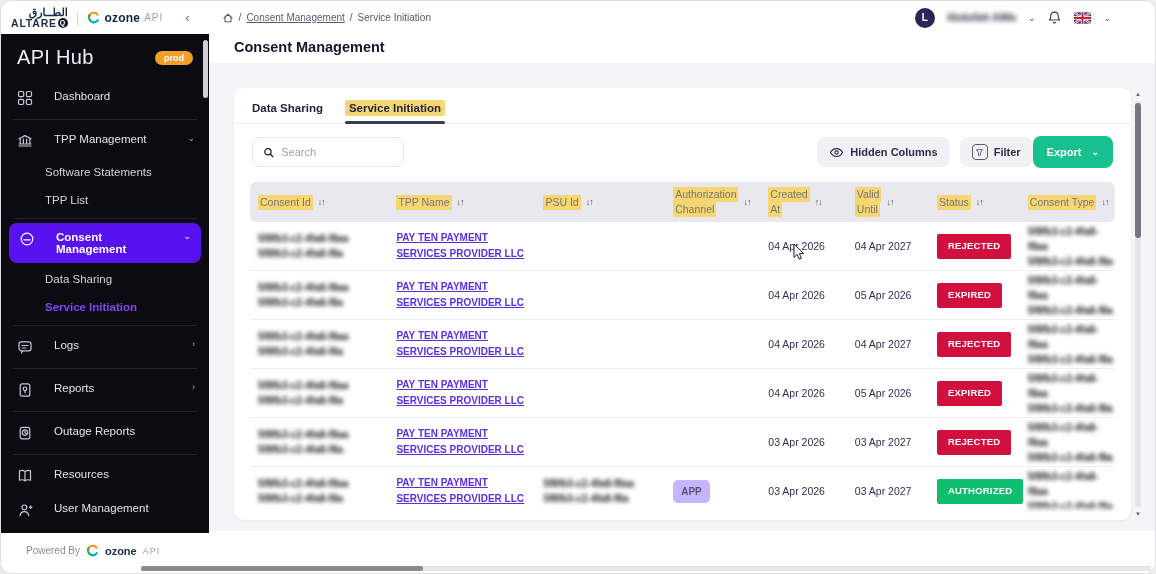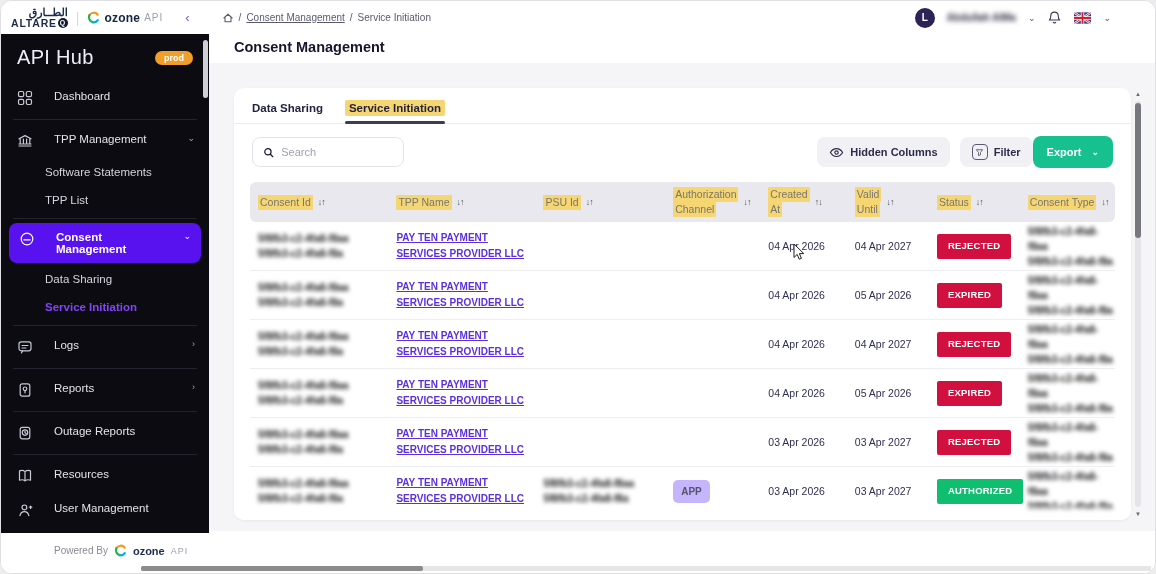--- a/index.html
+++ b/index.html
@@ -86,21 +86,21 @@
 
   
   #vscroll { position:absolute; right:13px; top:57px; width:8px; height:426px; z-index:6; }
   #vscroll .arrow { position:absolute; left:0; width:8px; font-size:6px; color:#666; text-align:center; }
   #vscroll .track { position:absolute; left:1px; top:10px; bottom:10px; width:6px; background:#e4e4e9; border-radius:3px; }
   #vscroll .thumb { position:absolute; left:1px; top:12px; width:6px; height:135px; background:#77777f; border-radius:3px; cursor:grab; }
 
   
   #footer { position:absolute; left:0; bottom:0; width:100%; height:42px; background:#fff; }
   #footer .inner { display:flex; align-items:center; gap:6px; padding:13px 0 0 25px; }
-  #footer .pb { font-size:10px; color:#8a8a96;margin-left:28px; }
+  #footer .pb { font-size:10px; color:#8a8a96; }
   #footer .oz { font-size:11px; font-weight:bold; color:#1b2b4a; }
   #footer .oz-api { font-size:9px; color:#9aa0ae; letter-spacing:1px; }
 
   
   #hscroll-track { position:absolute; left:140px; right:4px; bottom:2px; height:5px; background:#e6e6e6; }
   #hscroll-thumb { position:absolute; left:140px; bottom:2px; width:282px; height:5px; background:#8b8b8b; border-radius:2px; cursor:grab; }
 
   #cursor { position:absolute; left:791px; top:242px; z-index:50; pointer-events:none; }
 </style>
 </head>

